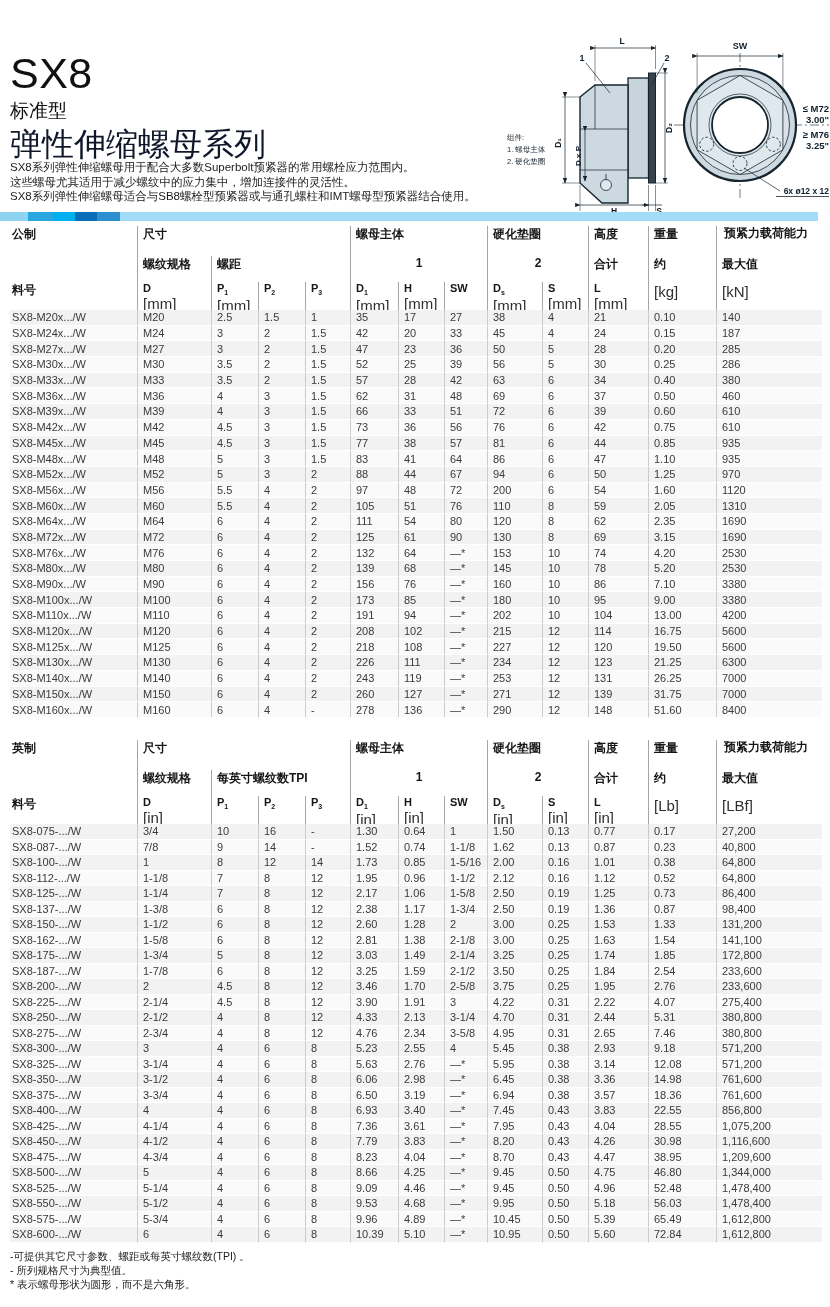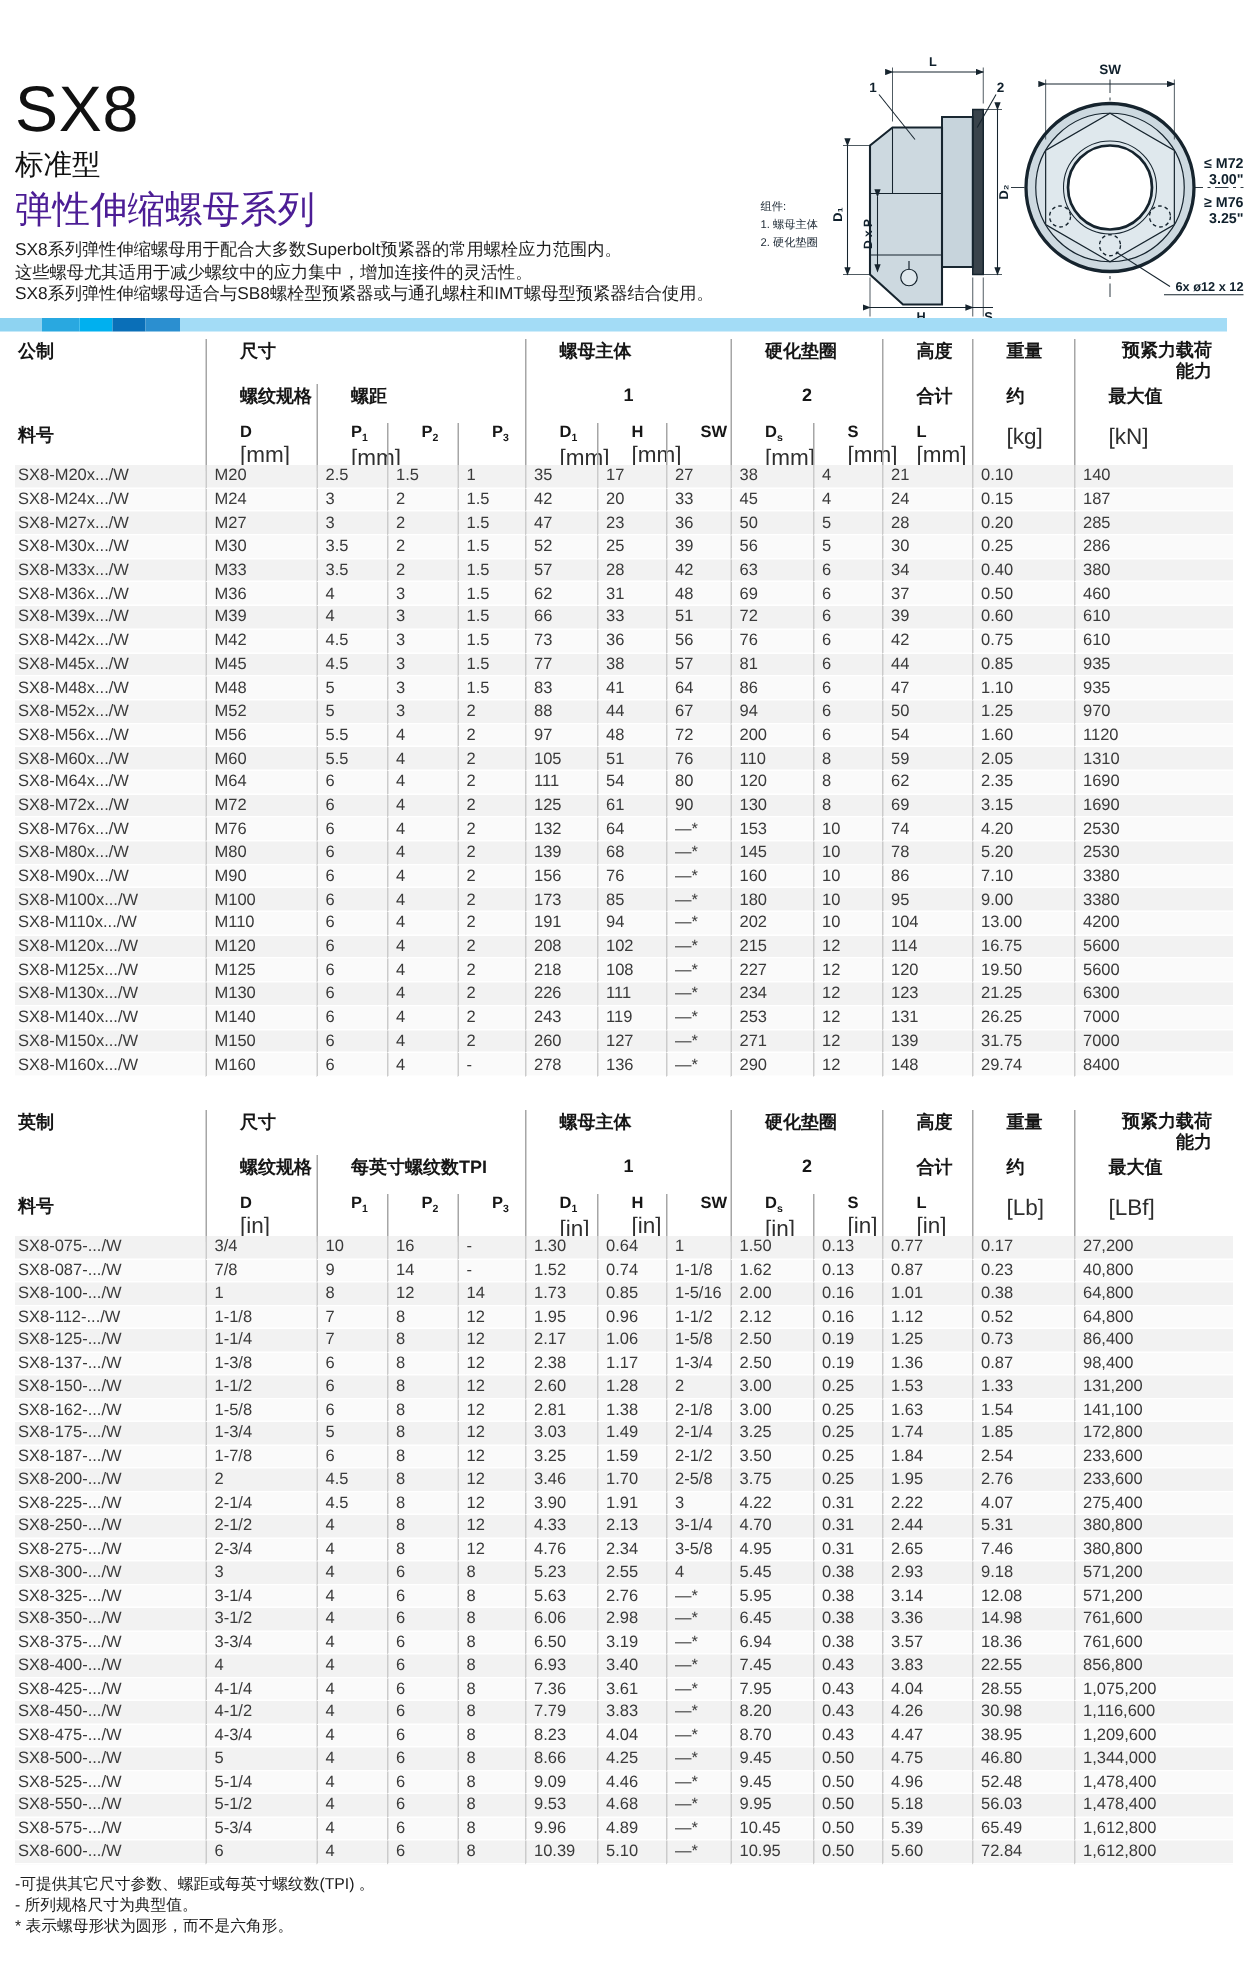--- a/index.html
+++ b/index.html
@@ -2,37 +2,37 @@
 <html><head>
 <meta charset="utf-8">
 <style>
   html,body{margin:0;padding:0;background:#fff;}
   .page{position:relative;width:830px;height:1307px;background:#fff;overflow:hidden;
         font-family:"Liberation Sans","DejaVu Sans",sans-serif;color:#222;}
   
   .title-block{position:absolute;left:10px;top:52px;}
   .product{font-size:43px;line-height:1.02;font-weight:400;color:#111;letter-spacing:.5px;}
   .sub1{font-size:19px;line-height:1.2;margin-top:4px;color:#111;}
-  .sub2{font-size:25px;line-height:1.2;margin-top:2px;color:#4c1d95;}
+  .sub2{font-size:32px;line-height:1.2;margin-top:2px;color:#0f172a;}
   .description{position:absolute;left:10px;top:160px;font-size:11.5px;line-height:14.6px;color:#1c1c1c;}
   
   .legend{position:absolute;left:507px;top:92px;font-size:7.5px;line-height:1.6;color:#1b2733;margin-top:40px;}
   .drawing{position:absolute;left:518px;top:33px;}
   
   .accent-bar{position:absolute;left:0;top:212px;height:9px;display:flex;}
   .accent-bar div{height:100%;}
   
   .dtable{position:absolute;left:10px;width:812px;
     --c1:127px;--cols:127px 74px 47px 47px 45px 48px 46px 43px 55px 46px 60px 68px 106px;}
   #metric-table{top:226px;} #imperial-table{top:740px;}
   .hrow{display:grid;}
   .hrow1{grid-template-columns:127px 213px 137px 101px 60px 68px 106px;height:30px;}
   .hrow2{grid-template-columns:127px 74px 139px 137px 101px 60px 68px 106px;height:26px;}
   .hrow3{grid-template-columns:var(--cols);height:28px;}
-  .hc{font-weight:700;font-size:12px;color:#161616;padding-left:22px;box-sizing:border-box;}
+  .hc{font-weight:700;font-size:12px;color:#161616;padding-left:5px;box-sizing:border-box;}
   .hrow .hc:first-child{padding-left:2px;}
   .bl{border-left:1px solid #a6a6a6;}
   .preload{max-width:92px;line-height:1.18;text-align:right;}
   .ctr{text-align:center;padding-left:0;}
   .sym{font-weight:700;font-size:11px;color:#161616;}
   .sym sub{font-size:7px;}
   .unit{font-weight:400;font-size:15px;color:#2e2e2e;margin-top:1px;}
   .trow{display:grid;grid-template-columns:var(--cols);}
   .m-rows .trow{height:15.7px;} .i-rows .trow{height:15.5px;}
   .tcell{font-size:11px;color:#3a3a3a;padding-left:5px;box-sizing:border-box;
@@ -604,21 +604,21 @@
           <div class="tcell">M160</div>
           <div class="tcell">6</div>
           <div class="tcell">4</div>
           <div class="tcell">-</div>
           <div class="tcell">278</div>
           <div class="tcell">136</div>
           <div class="tcell">—*</div>
           <div class="tcell">290</div>
           <div class="tcell">12</div>
           <div class="tcell">148</div>
-          <div class="tcell">29.74</div>
+          <div class="tcell">51.60</div>
           <div class="tcell">8400</div>
         </div>
       </div>
   </div>
 
   <div class="dtable" id="imperial-table">
     <div class="hrow hrow1">
       <div class="hc">英制</div>
       <div class="hc bl">尺寸</div>
       <div class="hc bl">螺母主体</div>

